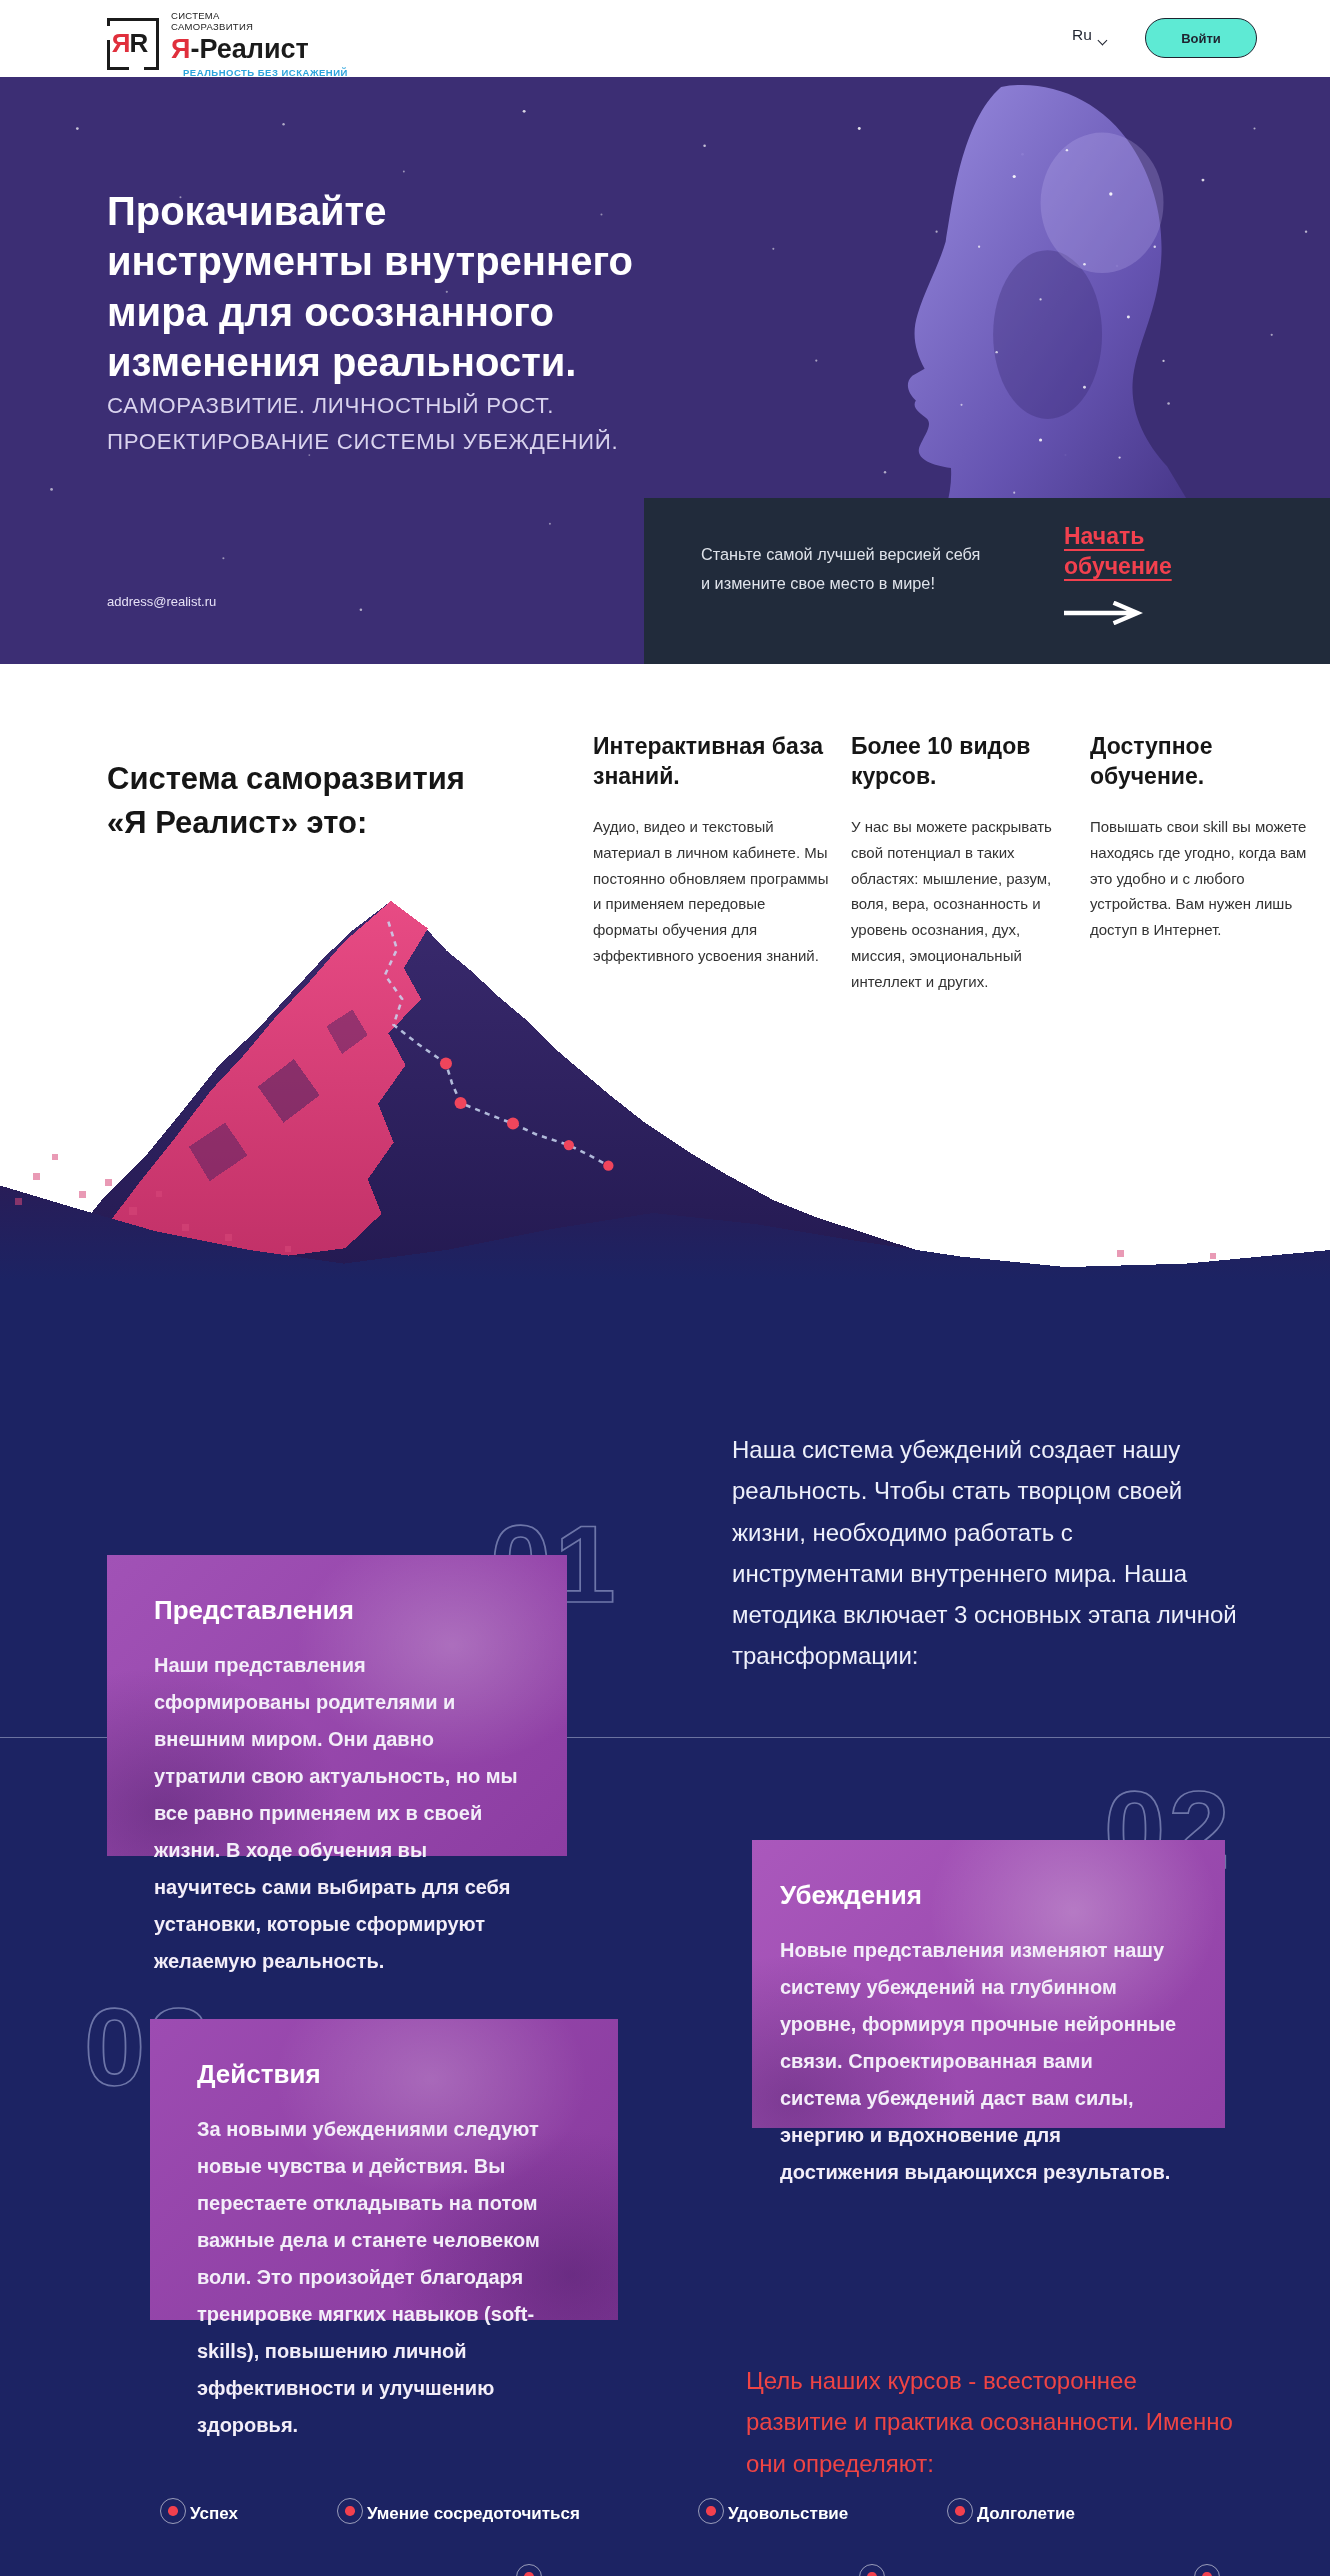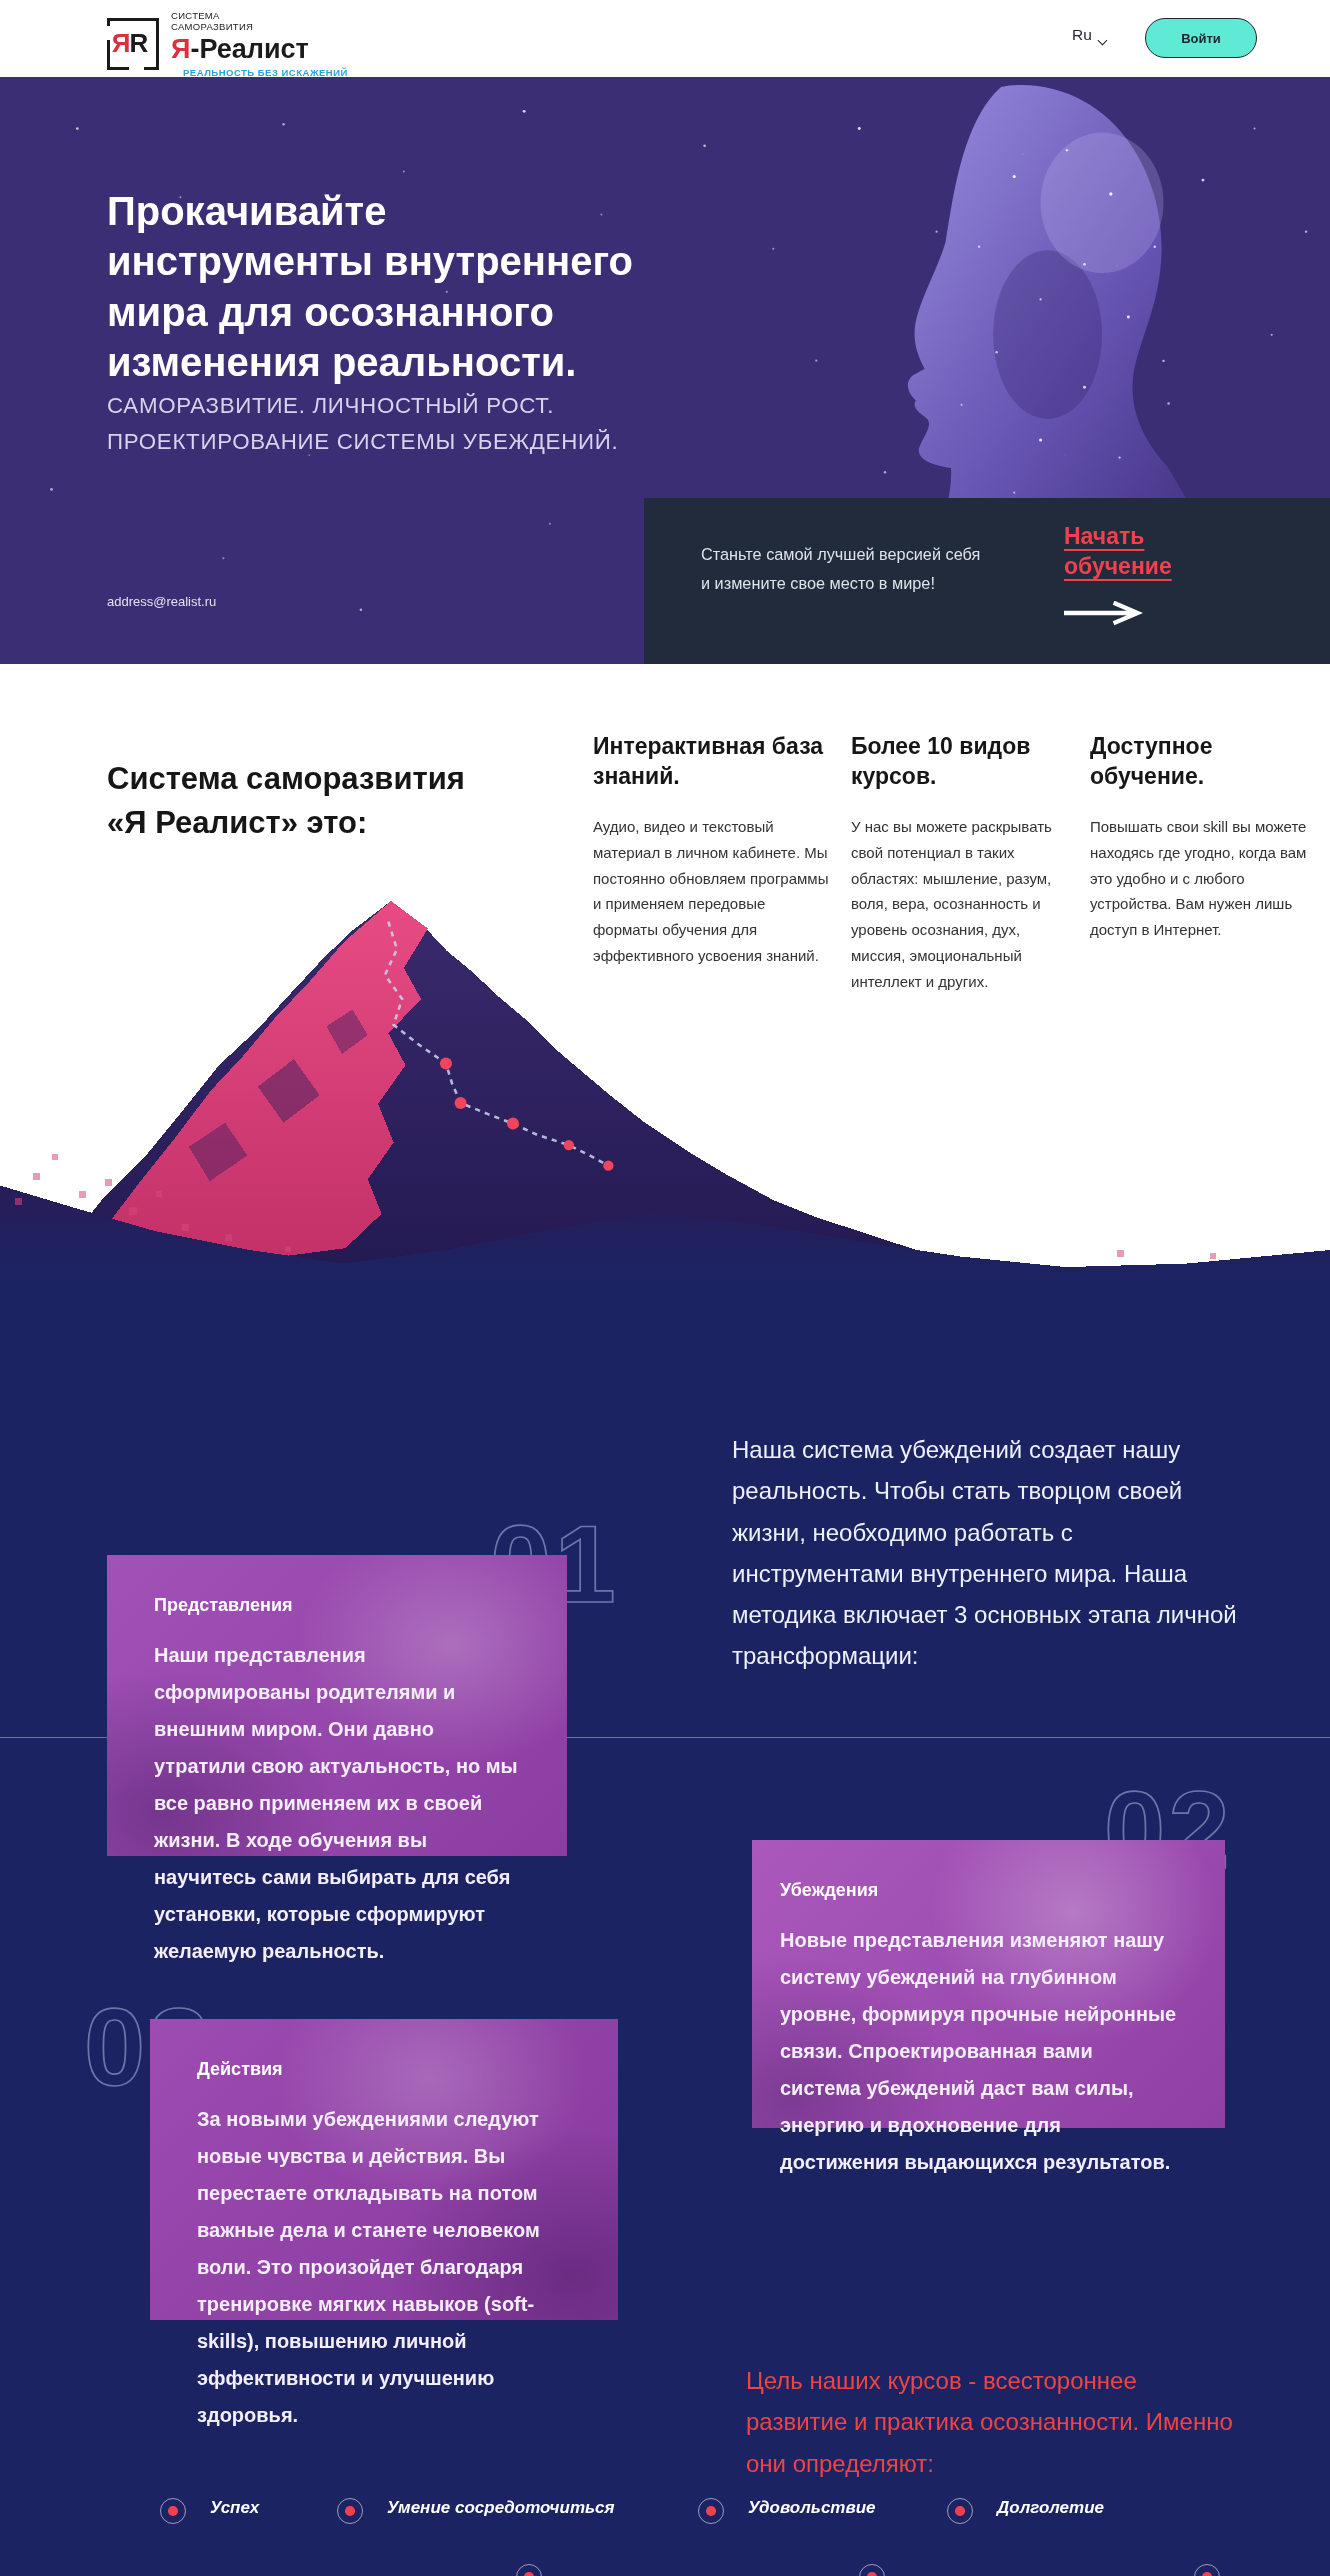--- a/index.html
+++ b/index.html
@@ -61,38 +61,38 @@
 
   
   .method{position:relative;width:100%;height:1296px;background:#1c2363;overflow:hidden;}
   .divider{position:absolute;left:0;top:457px;width:100%;height:0.9px;background:rgba(205,210,235,.45);z-index:1;}
   .intro{position:absolute;left:732px;top:125px;width:507px;color:#eef0fb;font-size:24px;line-height:1.72;z-index:2;}
   .goal{position:absolute;left:746px;top:1050px;width:498px;color:#ef4444;font-size:24px;line-height:1.72;z-index:2;margin-top:30px;}
   .big-num{position:absolute;font-size:110px;font-weight:800;letter-spacing:3.4px;color:transparent;
            -webkit-text-stroke:1.7px rgba(176,186,226,.55);z-index:1;}
   .n1{left:490px;top:220px;} .n2{left:1104px;top:486px;} .n3{left:84px;top:703px;}
   .card{position:absolute;z-index:2;color:#fff;padding:40px 47px;}
-  .card h3{margin:0 0 20.6px 0;font-size:18px;font-weight:800;}
+  .card h3{margin:0 0 20.6px 0;font-size:26px;font-weight:800;}
   .card p{margin:0;font-size:20px;line-height:1.85;color:#f3eef9;font-weight:bold;}
   .c1{left:107px;top:275px;width:460px;height:301px;
       background:
         radial-gradient(223px 172px at 75% 30%, rgba(255,255,255,.22), transparent 70%),
         radial-gradient(258px 206px at 12% 85%, rgba(50,16,80,.35), transparent 70%),
         linear-gradient(135deg,#a152b6 0%,#8c3da2 100%);}
   .c2{left:752px;top:560px;width:473px;height:288px;
       background:
         radial-gradient(206px 189px at 68% 25%, rgba(255,255,255,.26), transparent 70%),
         radial-gradient(241px 206px at 8% 90%, rgba(50,16,80,.32), transparent 70%),
         linear-gradient(135deg,#aa58bc 0%,#8f40a5 100%); padding-left: 28px;}
   .c3{left:150px;top:739px;width:468px;height:301px;
       background:
         radial-gradient(223px 172px at 60% 20%, rgba(255,255,255,.20), transparent 70%),
         radial-gradient(258px 206px at 90% 85%, rgba(50,16,80,.35), transparent 70%),
         linear-gradient(135deg,#9d4cb2 0%,#86399c 100%);}
-  .tag{position:absolute;top:1218px;display:flex;align-items:flex-start;gap:24px;z-index:2;font-style:italic;}
+  .tag{position:absolute;top:1218px;display:flex;align-items:flex-end;gap:4px;z-index:2;}
   .tag-circle{width:26px;height:26px;border:1.3px solid rgba(255,255,255,.55);border-radius:50%;
               display:flex;align-items:center;justify-content:center;flex:none;}
   .tag-dot{width:9.5px;height:9.5px;border-radius:50%;background:#f2404e;}
   .tag-label{color:#fff;font-size:17px;font-weight:700;}
   .t1{left:160px;} .t2{left:337px;} .t3{left:698px;} .t4{left:947px;}
   .tag-partial{position:absolute;top:1284px;z-index:2;}
 </style>
 </head>
 <body>
 

